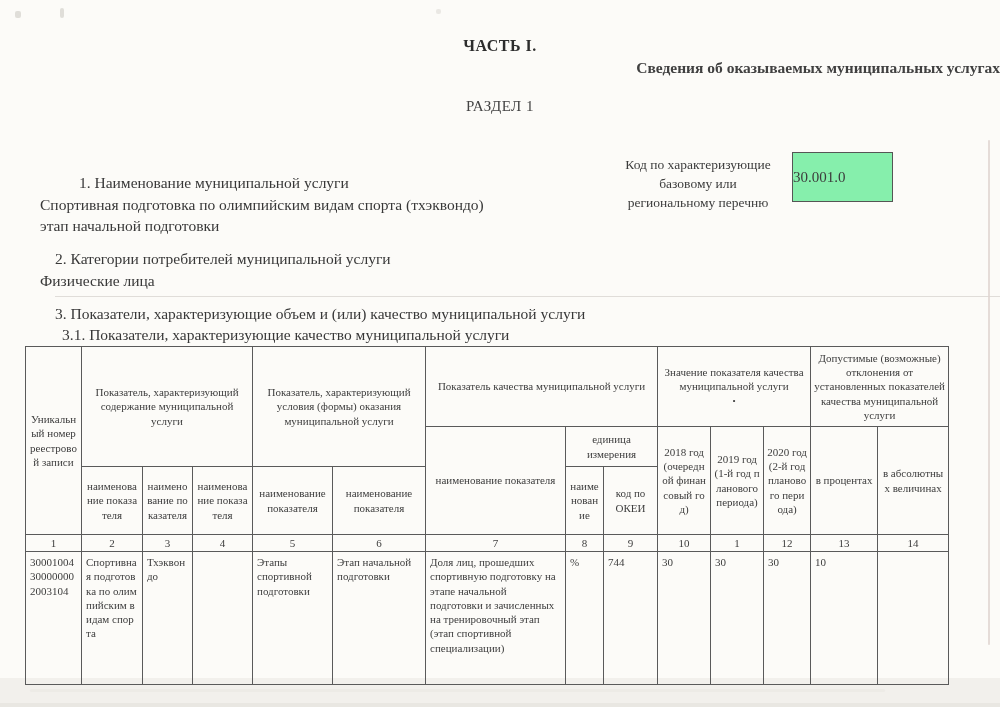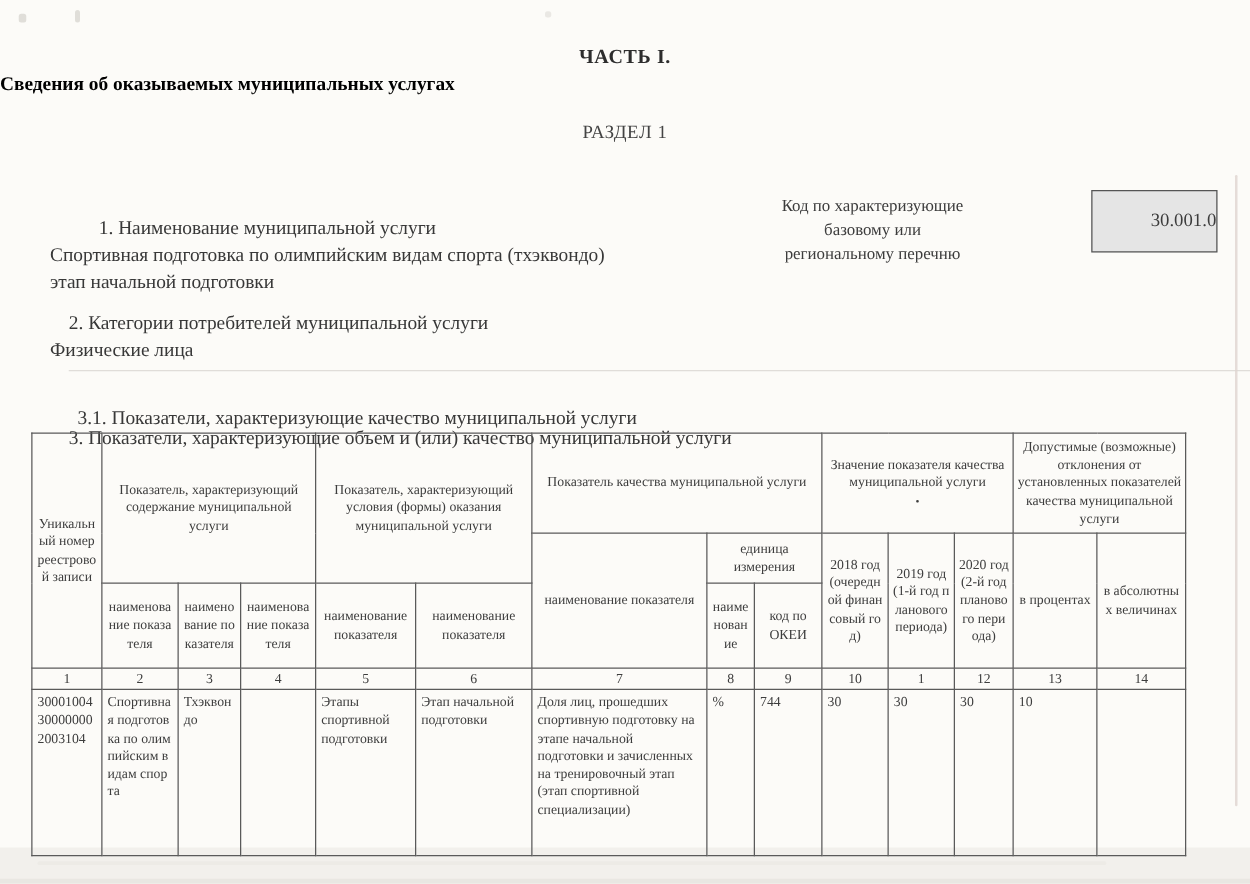--- a/index.html
+++ b/index.html
@@ -3,41 +3,41 @@
 <meta charset="utf-8">
 <style>
   html,body{margin:0;padding:0;}
   body{width:1000px;height:707px;background:#f2f0ec;overflow:hidden;}
   .page{position:relative;width:1000px;height:678px;background:#fcfbf8;
         font-family:"Liberation Serif","DejaVu Serif",serif;color:#3a3a3a;padding-left:20px;}
 
   
   .part-title{position:absolute;top:37px;left:0;width:1000px;text-align:center;
               font-size:16px;font-weight:bold;color:#2d2d2d;letter-spacing:.5px;}
-  .doc-subtitle{position:absolute;top:59px;left:0;width:1000px;text-align:left;
-              font-size:15.5px;font-weight:bold;color:#000000;}
+  .doc-subtitle{position:absolute;top:59px;left:0;width:1000px;text-align:right;
+              font-size:15.5px;font-weight:bold;color:#404040;}
   .section-title{position:absolute;top:98px;left:0;width:1000px;text-align:center;
               font-size:15px;color:#444;letter-spacing:.5px;}
 
   
   .line{position:absolute;font-size:15.5px;color:#383838;white-space:nowrap;}
   .s1-label{top:174px;left:55px;margin-left:24px;}
   .s1-v1{top:196px;left:40px;}
   .s1-v2{top:217px;left:40px;}
   .s2-label{top:250px;left:55px;}
   .s2-v{top:272px;left:40px;}
-  .s3-label{top:305px;left:55px;margin-top:37px;}
+  .s3-label{top:305px;left:55px;}
   .s3-1-label{top:326px;left:62px;}
 
   
   .code-label{position:absolute;top:155px;left:598px;width:200px;text-align:center;
               font-size:13.5px;line-height:19px;color:#3c3c3c;}
-  .code-box{position:absolute;top:152px;left:873px;width:99px;height:48px;
-            border:1.5px solid #555;display:flex;align-items:center;justify-content:flex-end;
-            font-size:15px;color:#3c3c3c;background:#e5e5e5;}
+  .code-box{position:absolute;top:152px;left:792px;width:99px;height:48px;
+            border:1.5px solid #555;display:flex;align-items:center;justify-content:flex-start;
+            font-size:15px;color:#3c3c3c;background:#86efac;}
 
   
   .tbl{position:absolute;left:25px;top:346px;width:923px;border-collapse:collapse;
        table-layout:fixed;}
   .tbl th,.tbl td{border:1px solid #5a5a5a;font-family:"Liberation Serif","DejaVu Serif",serif;
        font-size:11px;font-weight:normal;line-height:1.3;color:#3d3d3d;overflow:hidden;}
   .tbl th{text-align:center;vertical-align:middle;padding:2px 3px;}
   .brk{word-break:break-all;}
   .hr1{height:80px;} .hr2{height:40px;} .hr3{height:68px;}
   .rowno td{height:16px;text-align:center;padding:0 2px;}

